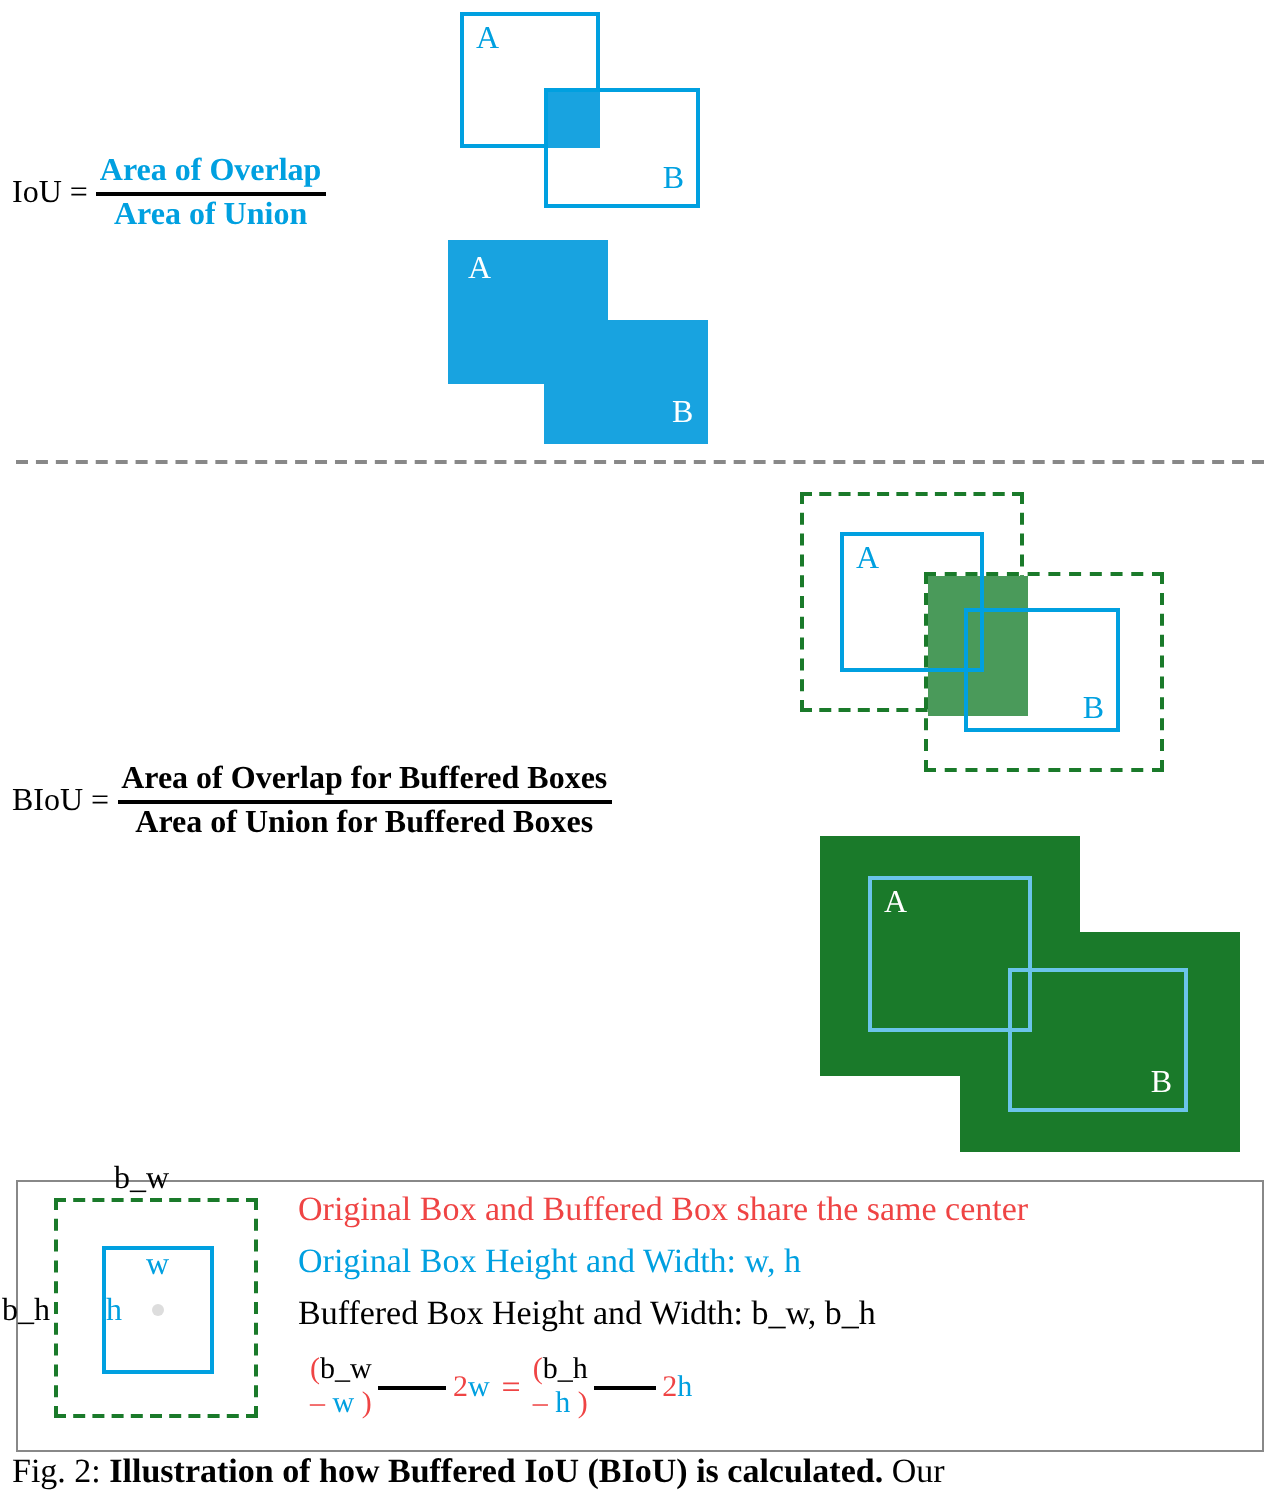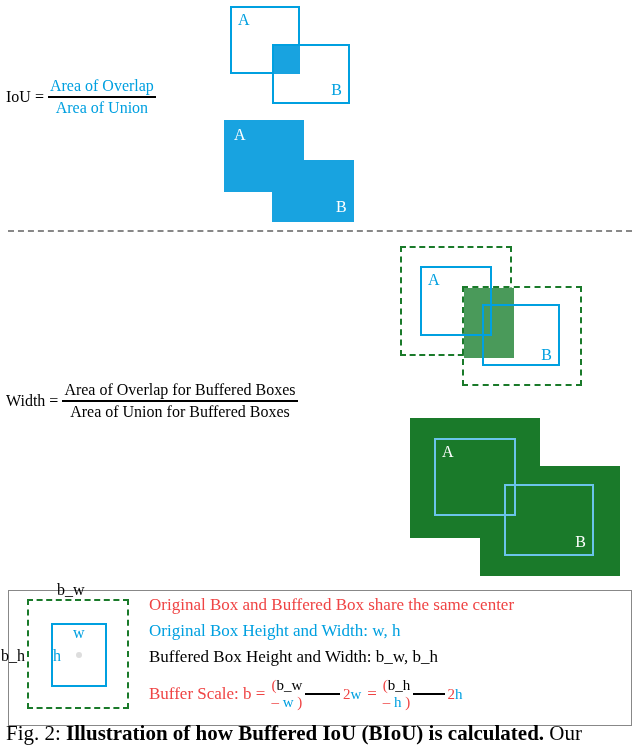--- a/index.html
+++ b/index.html
@@ -2,40 +2,40 @@
 <html><head>
 <meta charset="utf-8">
 <style>
 * { margin: 0; padding: 0; box-sizing: border-box; }
 body { background: #fff; font-family: Georgia, 'Times New Roman', serif; width: 640px; height: 746px; position: relative; overflow: hidden; }
 .fig { position: relative; width: 100%; height: 100%; }
 .sect { position: absolute; }
 .eq { display: flex; align-items: center; font-size: 16px; }
 .lhs { color: #000; }
 .frac { display: inline-flex; flex-direction: column; align-items: center; margin: 0 4px; }
-.frac .num, .frac .den { padding: 1px 2px; }
+.frac .num, .frac .den { padding: 1px 2px; font-weight: bold; }
 .frac .bar { width: 100%; height: 2px; background: #000; }
 .blue { color: #00a0e0; }
 .green { color: #000000; }
 .black { color: #ef4444; }
 .diagram { position: absolute; }
 .box-outline { position: absolute; border: 2px solid #00a0e0; background: rgba(255,255,255,0); }
 .box-fill { position: absolute; background: #18a3e0; }
 .label { position: absolute; font-size: 16px; }
 .buf-box { position: absolute; border: 2px dashed #1a7a2a; }
 .buf-fill { position: absolute; background: #1a7a2a; }
 .overlap-green { position: absolute; background: #4a9a5a; }
 .divider { position: absolute; left: 8px; right: 8px; border-top: 2px dashed #888; }
 .legend-frame { position: absolute; border: 1.5px solid #888; background: #fff; }
 .legend-text { font-size: 17px; position: absolute; }
 .small-frac { display: inline-flex; flex-direction: row; align-items: center; vertical-align: middle; margin: 0 3px; font-size: 15px; }
 .small-frac .num, .small-frac .den { padding: 0 3px; }
 .small-frac .bar { width: 100%; height: 1.5px; background: #000; }
 .center-dot { position: absolute; width: 6px; height: 6px; border-radius: 50%; background: #ddd; }
-.caption { position: absolute; bottom: 0; left: 6px; font-size: 21px; color: #000; }
+.caption { position: absolute; bottom: 0; left: 6px; font-size: 17px; color: #000; }
 </style>
 </head>
 <body>
 
 <div class="fig">
 
   <div class="sect" style="left:6px; top:76px;">
     <div class="eq">
       <span class="lhs">IoU =</span>
       <span class="frac">
@@ -60,21 +60,21 @@
     <div class="box-fill" style="left:14px; top:0; width:80px; height:72px;"></div>
     <div class="box-fill" style="left:62px; top:40px; width:82px; height:62px;"></div>
     <span class="label" style="color:#fff; left:24px; top:6px;">A</span>
     <span class="label" style="color:#fff; left:126px; top:78px;">B</span>
   </div>
 
   <div class="divider" style="top:230px;"></div>
 
   <div class="sect" style="left:6px; top:380px;">
     <div class="eq">
-      <span class="lhs">Width =</span>
+      <span class="lhs">BIoU =</span>
       <span class="frac">
         <span class="num green">Area of Overlap for Buffered Boxes</span>
         <span class="bar"></span>
         <span class="den green">Area of Union for Buffered Boxes</span>
       </span>
     </div>
   </div>
 
   <div class="diagram" style="left:400px; top:246px; width:220px; height:150px;">
     <div class="buf-box" style="left:0px; top:0px; width:112px; height:110px;"></div>
@@ -112,21 +112,20 @@
     </div>
 
     <div class="legend-text black" style="left:140px; top:4px;">Original Box and Buffered Box share the same center</div>
     <div class="legend-text green" style="left:140px; top:56px;">
       <span>Buffered Box Height and Width: </span><span>b_w, b_h</span>
     </div>
     <div class="legend-text blue" style="left:140px; top:30px;">
       <span>Original Box Height and Width: </span><span>w, h</span>
     </div>
     <div class="legend-text" style="left:140px; top:86px; display:flex; align-items:center;">
-      <span class="black">Buffer Scale: b = </span>
       <span class="small-frac">
         <span class="num">
           <span class="black">(</span><span class="green">b_w</span><span class="black"> – </span><span class="blue">w</span><span class="black"> )</span>
         </span>
         <span class="bar"></span>
         <span class="den"><span class="black">2</span><span class="blue">w</span></span>
       </span>
       <span class="black"> = </span>
       <span class="small-frac">
         <span class="num">

